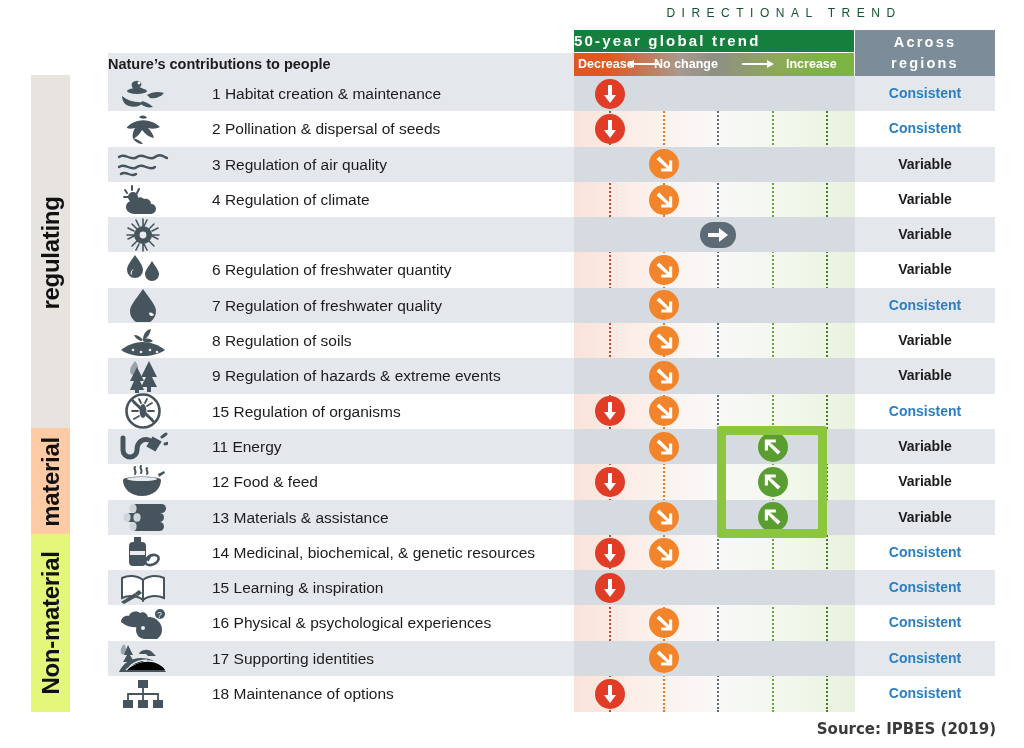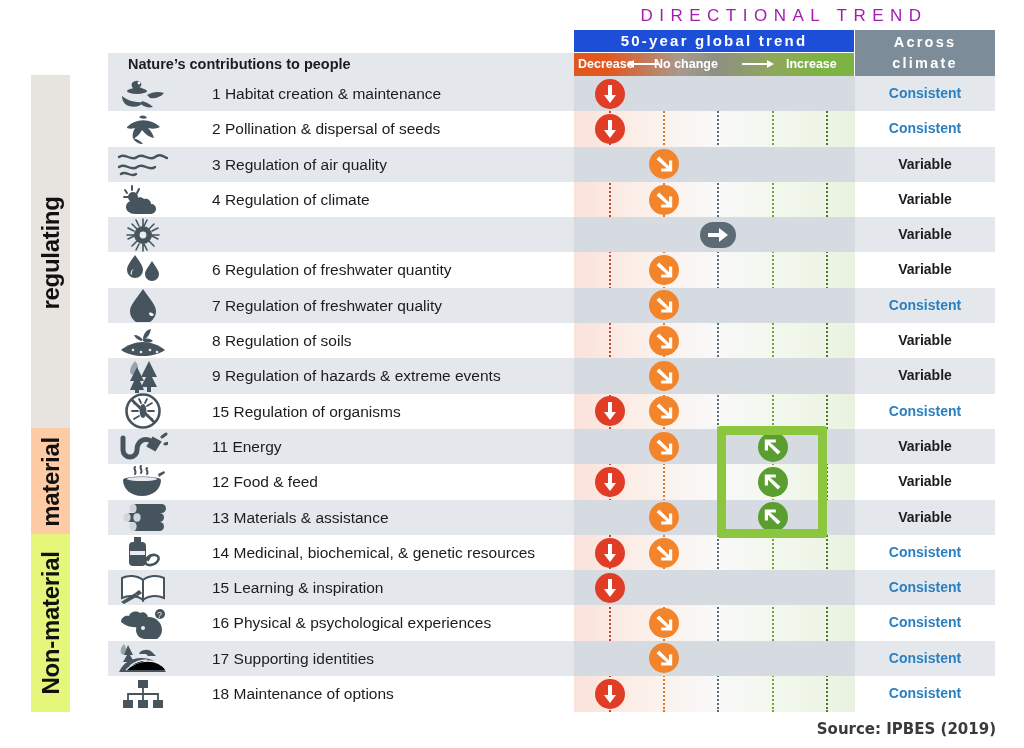--- a/index.html
+++ b/index.html
@@ -7,29 +7,29 @@
   body{
     width:1024px;height:748px;overflow:hidden;background:#ffffff;
     font-family:"Liberation Sans", sans-serif;
     -webkit-font-smoothing:antialiased;
   }
   #figure{position:relative;width:1024px;height:748px;}
 
   
   .dir-trend{
     position:absolute;left:574px;top:6px;width:420px;height:22px;
-    text-align:center;font-size:17px;letter-spacing:6.5px;color:#a21caf;
+    text-align:center;font-size:12px;letter-spacing:6.5px;color:#14532d;
     font-weight:400;
   }
 
   
   .hdr-trend{
     position:absolute;left:574px;top:30px;width:280px;height:22px;
-    background:#1d4ed8;color:#ffffff;font-size:15px;font-weight:bold;
-    letter-spacing:2.2px;text-align:center;line-height:22px;
+    background:#15803d;color:#ffffff;font-size:15px;font-weight:bold;
+    letter-spacing:2.2px;line-height:22px;
   }
   .hdr-regions{
     position:absolute;left:855px;top:30px;width:140px;height:46px;
     background:#7c8d99;color:#ffffff;font-size:14.5px;font-weight:bold;
     letter-spacing:2.2px;text-align:center;
     display:flex;flex-direction:column;justify-content:center;align-items:center;
     line-height:21px;
   }
   .hdr-gradient{
     position:absolute;left:574px;top:53px;width:280px;height:23px;
@@ -45,21 +45,21 @@
   .gl-noc{left:80px;}
   .gl-inc{left:212px;}
   .arrow-left{position:absolute;left:59px;top:10px;width:26px;height:2px;background:#ffffff;}
   .arrow-left:before{content:"";position:absolute;left:-6px;top:-3px;border-right:7px solid #ffffff;border-top:4px solid transparent;border-bottom:4px solid transparent;}
   .arrow-right{position:absolute;left:168px;top:10px;width:26px;height:2px;background:#ffffff;}
   .arrow-right:after{content:"";position:absolute;right:-6px;top:-3px;border-left:7px solid #ffffff;border-top:4px solid transparent;border-bottom:4px solid transparent;}
 
   .hdr-ncp{
     position:absolute;left:108px;top:53px;width:466px;height:23px;
     background:#e4e8ec;color:#1c1c1c;font-size:14.5px;font-weight:bold;
-    line-height:23px;padding-left:20px;box-sizing:border-box;
+    line-height:23px;box-sizing:border-box;
   }
 
   
   .rows{position:absolute;left:0;top:76px;width:852px;}
   .row{position:relative;height:35.3px;}
   .row .band{
     position:absolute;left:108px;top:0;width:887px;height:35.3px;
   }
   .row.alt .band{background:#e4e8ec;}
   .row .icon{
@@ -147,21 +147,21 @@
   <div class="hdr-gradient">
     <span class="gl gl-dec">Decrease</span>
     <span class="arrow-left"></span>
     <span class="gl gl-noc">No change</span>
     <span class="arrow-right"></span>
     <span class="gl gl-inc">Increase</span>
   </div>
 
   <div class="hdr-regions">
     <div>Across</div>
-    <div>climate</div>
+    <div>regions</div>
   </div>
 
   <div id="cats">
       <div class="cat cat-regulating" style="top: 75px; height: 355px; background: rgb(231, 227, 223);">
         <span>regulating</span>
       </div>
       <div class="cat cat-material" style="top: 428px; height: 107.9px; background: rgb(255, 203, 164);">
         <span>material</span>
       </div>
       <div class="cat cat-non-material" style="top: 533.9px; height: 178.5px; background: rgb(228, 247, 122);">

